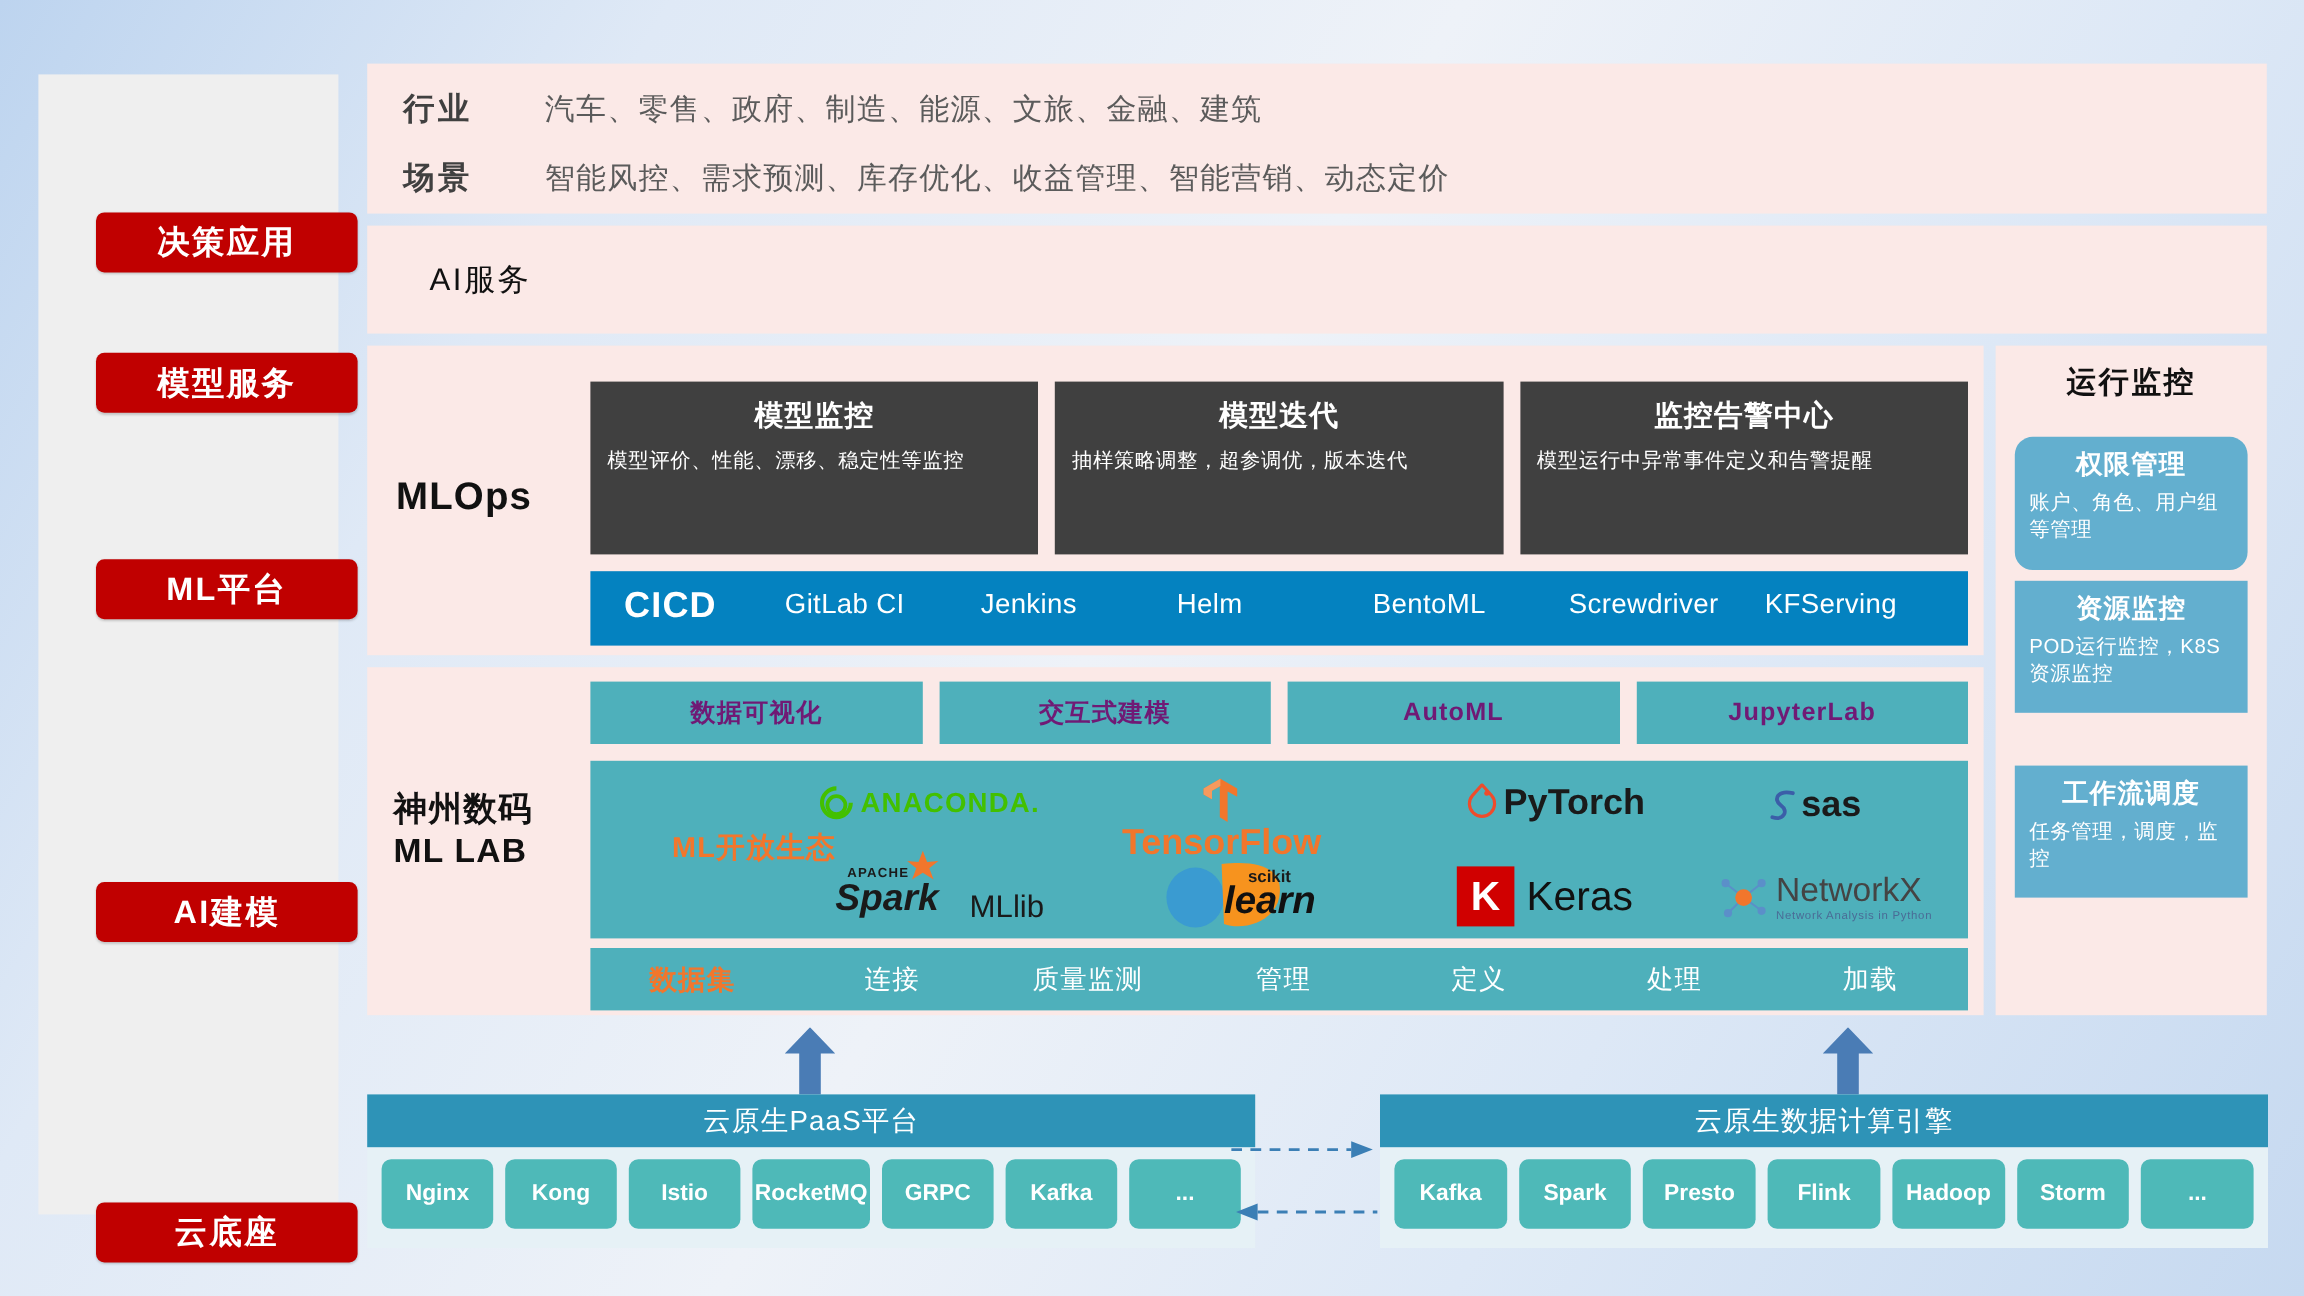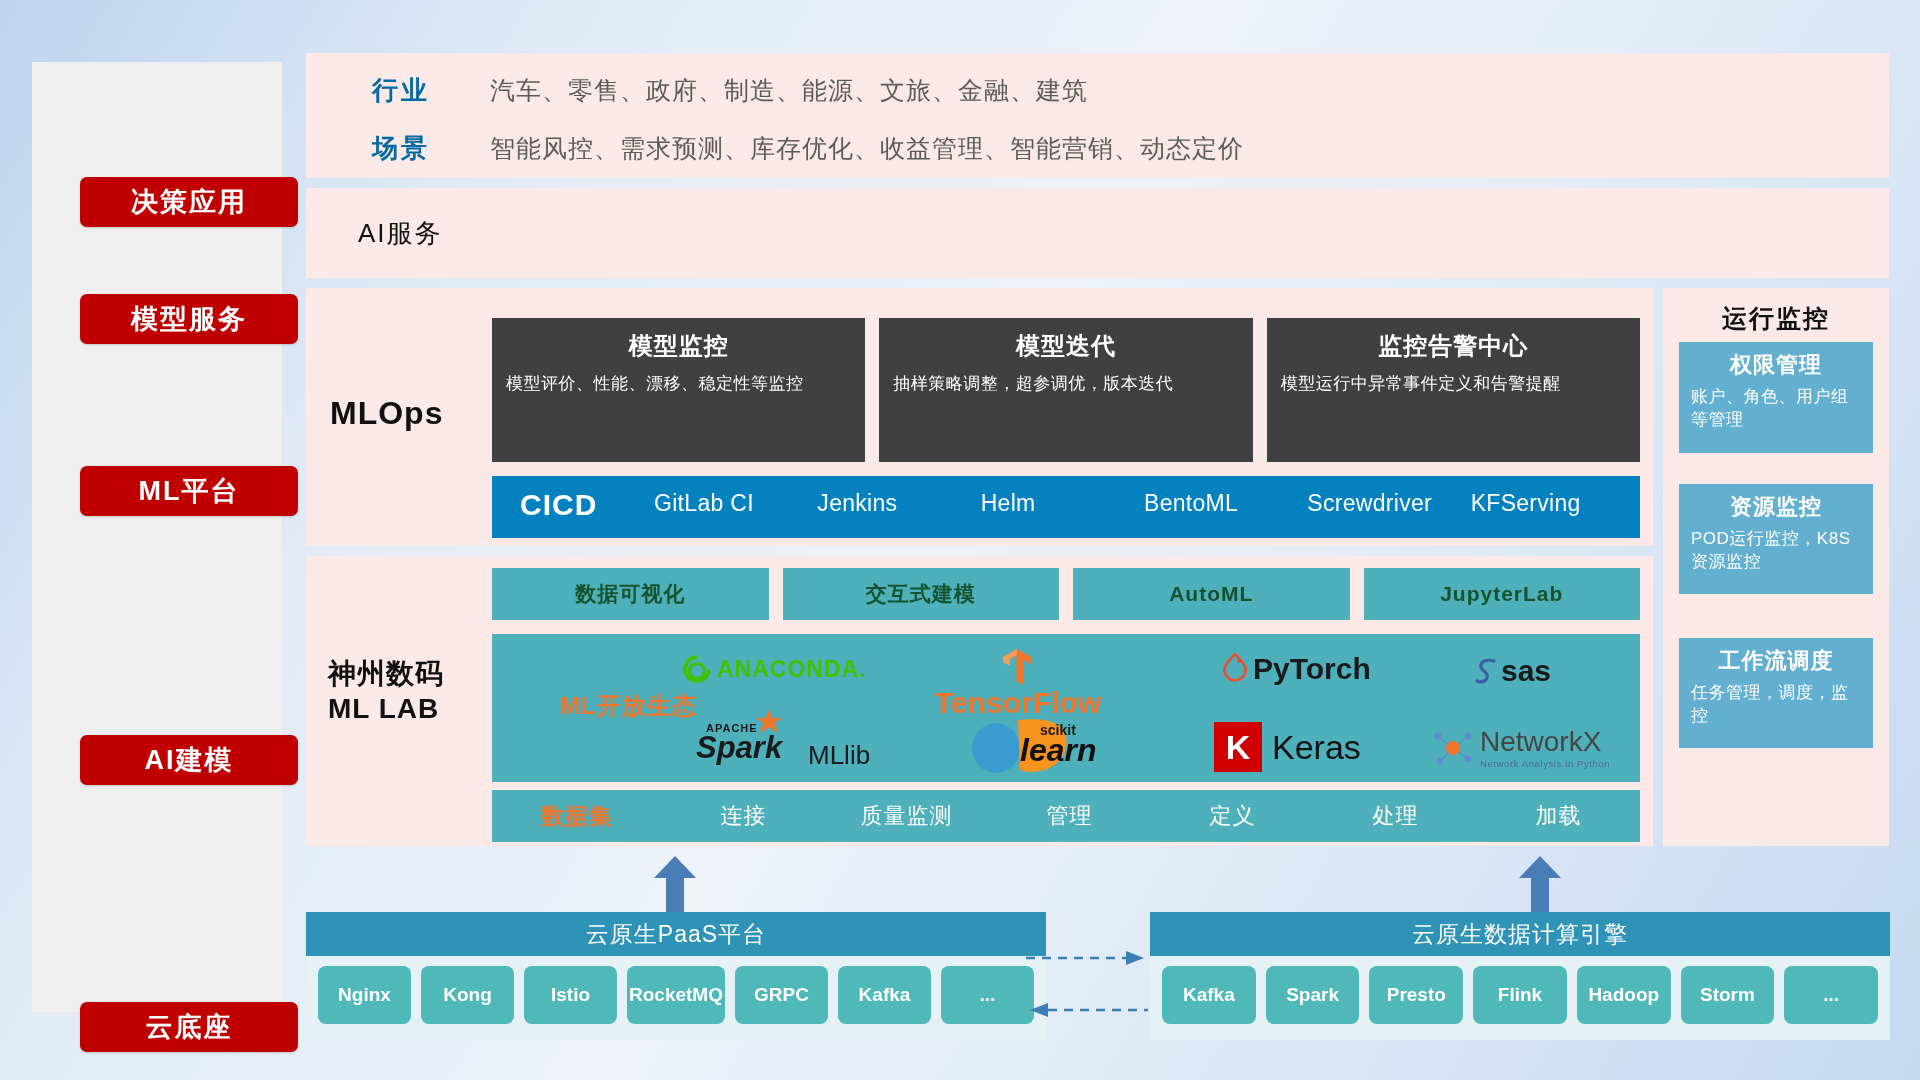--- a/index.html
+++ b/index.html
@@ -23,21 +23,21 @@
   
   .band{position:absolute;background:#fbe9e7;}
   #band-apps{left:306px;top:53px;width:1583px;height:125px;}
   #band-svc {left:306px;top:188px;width:1583px;height:90px;}
   #band-ml  {left:306px;top:288px;width:1347px;height:258px;}
   #band-mod {left:306px;top:556px;width:1347px;height:290px;}
   #band-mon {left:1663px;top:288px;width:226px;height:558px;}
 
   
   .app-row{position:absolute;display:flex;align-items:center;}
-  .app-label{width:118px;font-size:26px;font-weight:bold;color:#0369a1;letter-spacing:3px;margin-left:36px;}
+  .app-label{width:118px;font-size:26px;font-weight:bold;color:#404040;letter-spacing:3px;}
   .app-text{font-size:25px;color:#5b5b5b;letter-spacing:1px;}
   #app-row-industry{left:30px;top:20px;}
   #app-row-scene{left:30px;top:78px;}
 
   
   #svc-label{position:absolute;left:52px;top:28px;width:120px;font-size:26px;font-weight:normal;color:#111;letter-spacing:2px;}
   .svc-btns{position:absolute;left:186px;top:16px;width:1372px;display:flex;gap:0;justify-content:space-between;}
   .svc-btn{
     width:250px;height:54px;background:#bfbfbf;color:#595959;font-size:21px;font-weight:bold;
     display:flex;align-items:center;justify-content:center;letter-spacing:1px;
@@ -54,39 +54,39 @@
   #cicd-strip .cicd-title{
     position:absolute;left:28px;top:12px;font-size:30px;font-weight:bold;color:#fff;letter-spacing:1px;
   }
   .cicd-items{position:absolute;left:162px;top:14px;width:980px;display:flex;}
   .cicd-item{flex:1;color:#fff;font-size:23px;letter-spacing:.3px;line-height:1.15;}
 
   
   #lab-label{position:absolute;left:328px;top:656px;font-size:28px;font-weight:bold;color:#111;line-height:1.25;letter-spacing:1px;}
   .tool-row{position:absolute;left:492px;top:568px;width:1148px;display:flex;gap:14px;}
   .tool-chip{
-    flex:1;height:52px;background:#4eb0bb;color:#14532d;font-size:21px;font-weight:bold;
+    flex:1;height:52px;background:#4eb0bb;color:#701a75;font-size:21px;font-weight:bold;
     display:flex;align-items:center;justify-content:center;letter-spacing:1px;
   }
   #eco-strip{position:absolute;left:492px;top:634px;width:1148px;height:148px;background:#4eb0bb;}
   #eco-label{position:absolute;left:36px;top:56px;font-size:24px;font-weight:bold;color:#f2762c;letter-spacing:1px;margin-left:32px;}
   .logo-grid{position:absolute;left:190px;top:4px;width:950px;height:140px;}
   .logo-cell{position:absolute;display:flex;align-items:center;}
   .logo-txt{font-weight:bold;}
 
   #data-strip{position:absolute;left:492px;top:790px;width:1148px;height:52px;background:#4eb0bb;display:flex;align-items:center;}
   #data-strip .ds-head{width:170px;text-align:center;font-size:23px;font-weight:bold;color:#f2762c;letter-spacing:1px;}
   #data-strip .ds-item{flex:1;text-align:center;font-size:22px;color:#fff;letter-spacing:1px;}
 
   
   #mon-title{position:absolute;left:0;top:14px;width:226px;text-align:center;font-size:25px;font-weight:bold;color:#111;letter-spacing:2px;}
   .mon-card{position:absolute;left:16px;width:194px;background:#63afcf;color:#fff;padding:6px 12px 10px;box-sizing:border-box;}
   .mon-card h4{margin:2px 0 6px;font-size:22px;font-weight:bold;text-align:center;letter-spacing:1px;}
   .mon-card p{margin:0;font-size:17px;line-height:1.35;letter-spacing:.5px;}
-  #mon-0{top:54px;height:111px;} #mon-1{top:196px;height:110px;} #mon-2{top:350px;height:110px;}
+  #mon-0{top:76px;height:111px;border-radius:15px;} #mon-1{top:196px;height:110px;} #mon-2{top:350px;height:110px;}
 
   
   .arrow-up{position:absolute;width:42px;height:58px;}
   #arrow-left-up{left:654px;top:856px;} #arrow-right-up{left:1519px;top:856px;}
 
   .cloud-block{position:absolute;background:#e6f1f6;}
   #cloud-left{left:306px;top:912px;width:740px;height:128px;}
   #cloud-right{left:1150px;top:912px;width:740px;height:128px;}
   .cloud-head{height:44px;background:#2e93b7;color:#fff;display:flex;align-items:center;justify-content:center;font-size:23px;letter-spacing:1px;}
   .cloud-chips{display:flex;gap:10px;padding:10px 12px;box-sizing:border-box;}

